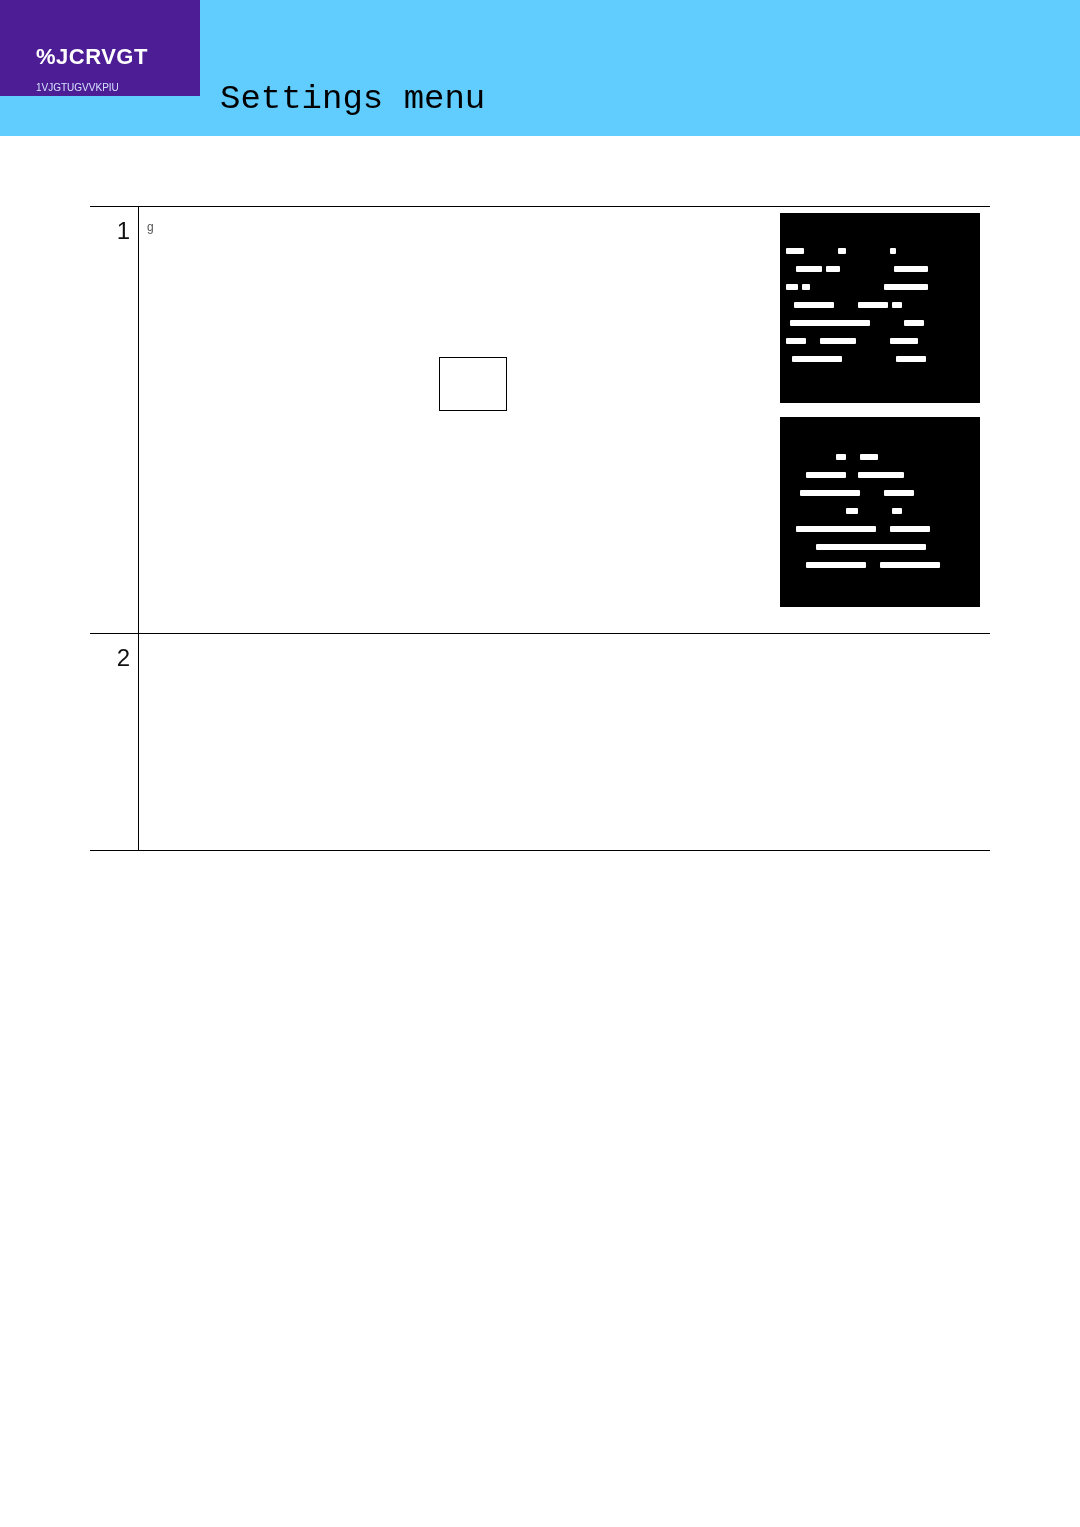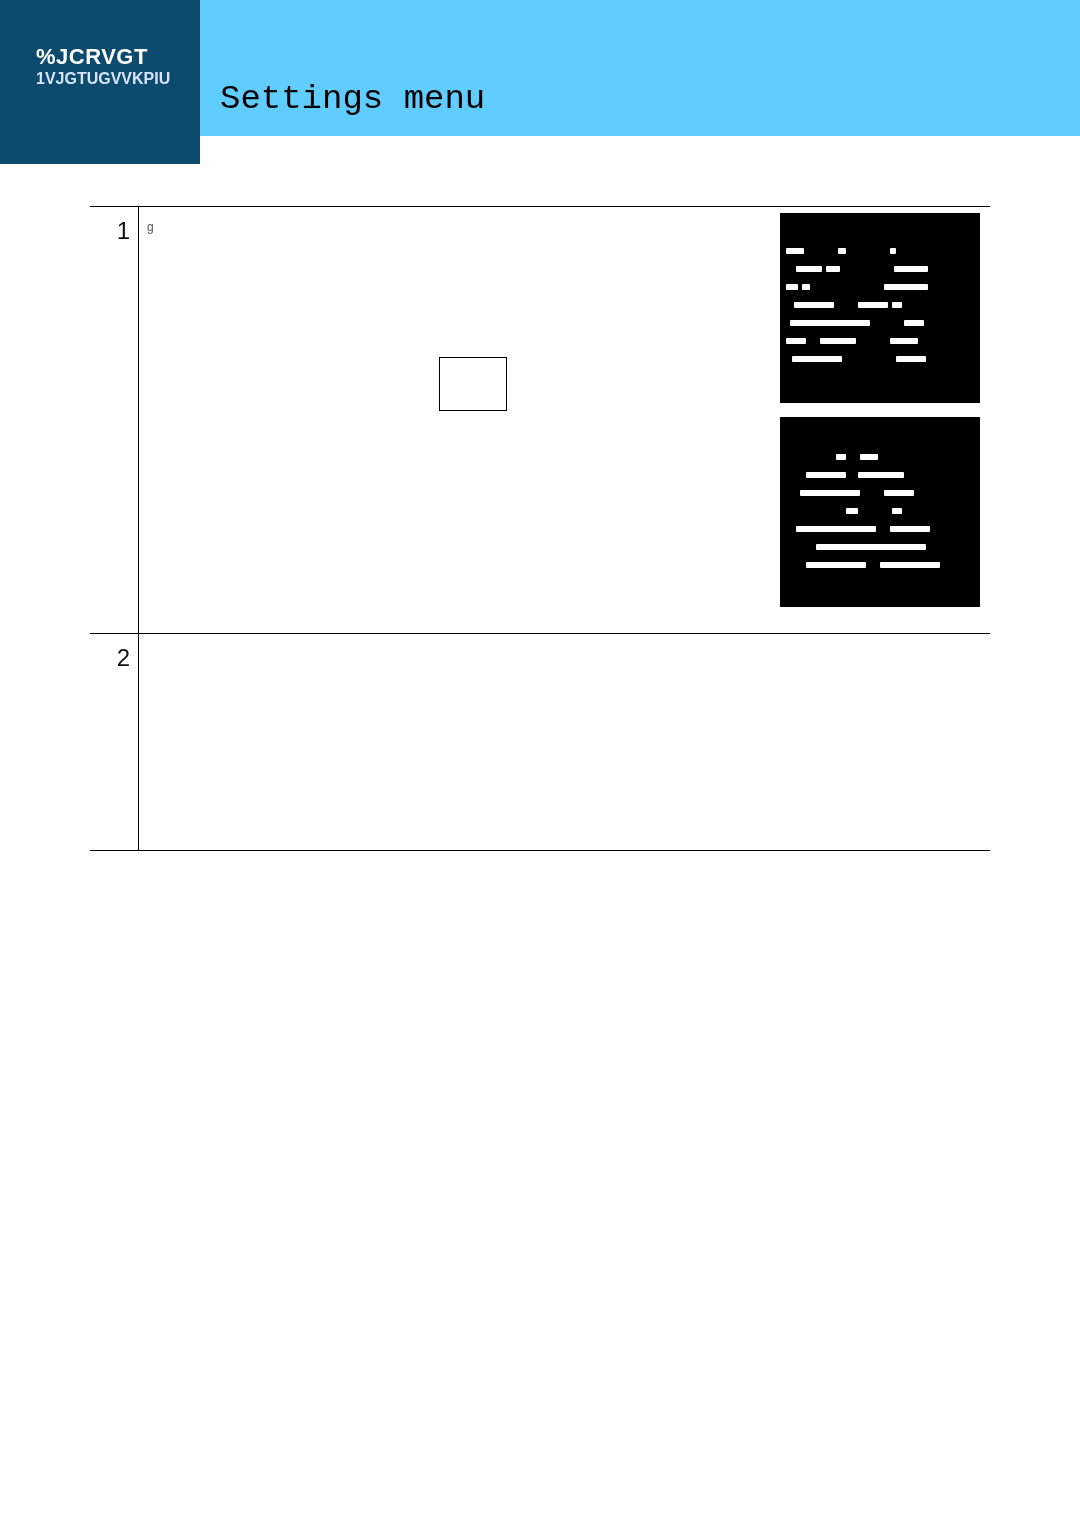--- a/index.html
+++ b/index.html
@@ -15,35 +15,35 @@
     position: relative;
     width: 100%;
     height: 136px;
     background: #61cdff;
   }
   .banner-blue {
     position: absolute;
     left: 0;
     top: 0;
     width: 200px;
-    height: 164px;
-    background: #0c4a6e;
+    height: 96px;
+    background: #4c1d95;
     color: #fff;
     padding: 44px 0 0 36px;
     box-sizing: border-box;
   }
   .chapter-label {
     font-size: 22px;
     font-weight: bold;
     letter-spacing: 0.5px;
   }
   .chapter-sub {
-    font-size: 16px;
-    font-weight: bold;
-    margin-top: 0;
+    font-size: 10px;
+    font-weight: normal;
+    margin-top: 12px;
     color: #d7e3ff;
   }
   .banner-title {
     position: absolute;
     left: 220px;
     top: 80px;
     font-size: 34px;
     color: #000;
     font-family: Liberation Mono, monospace;
   }

